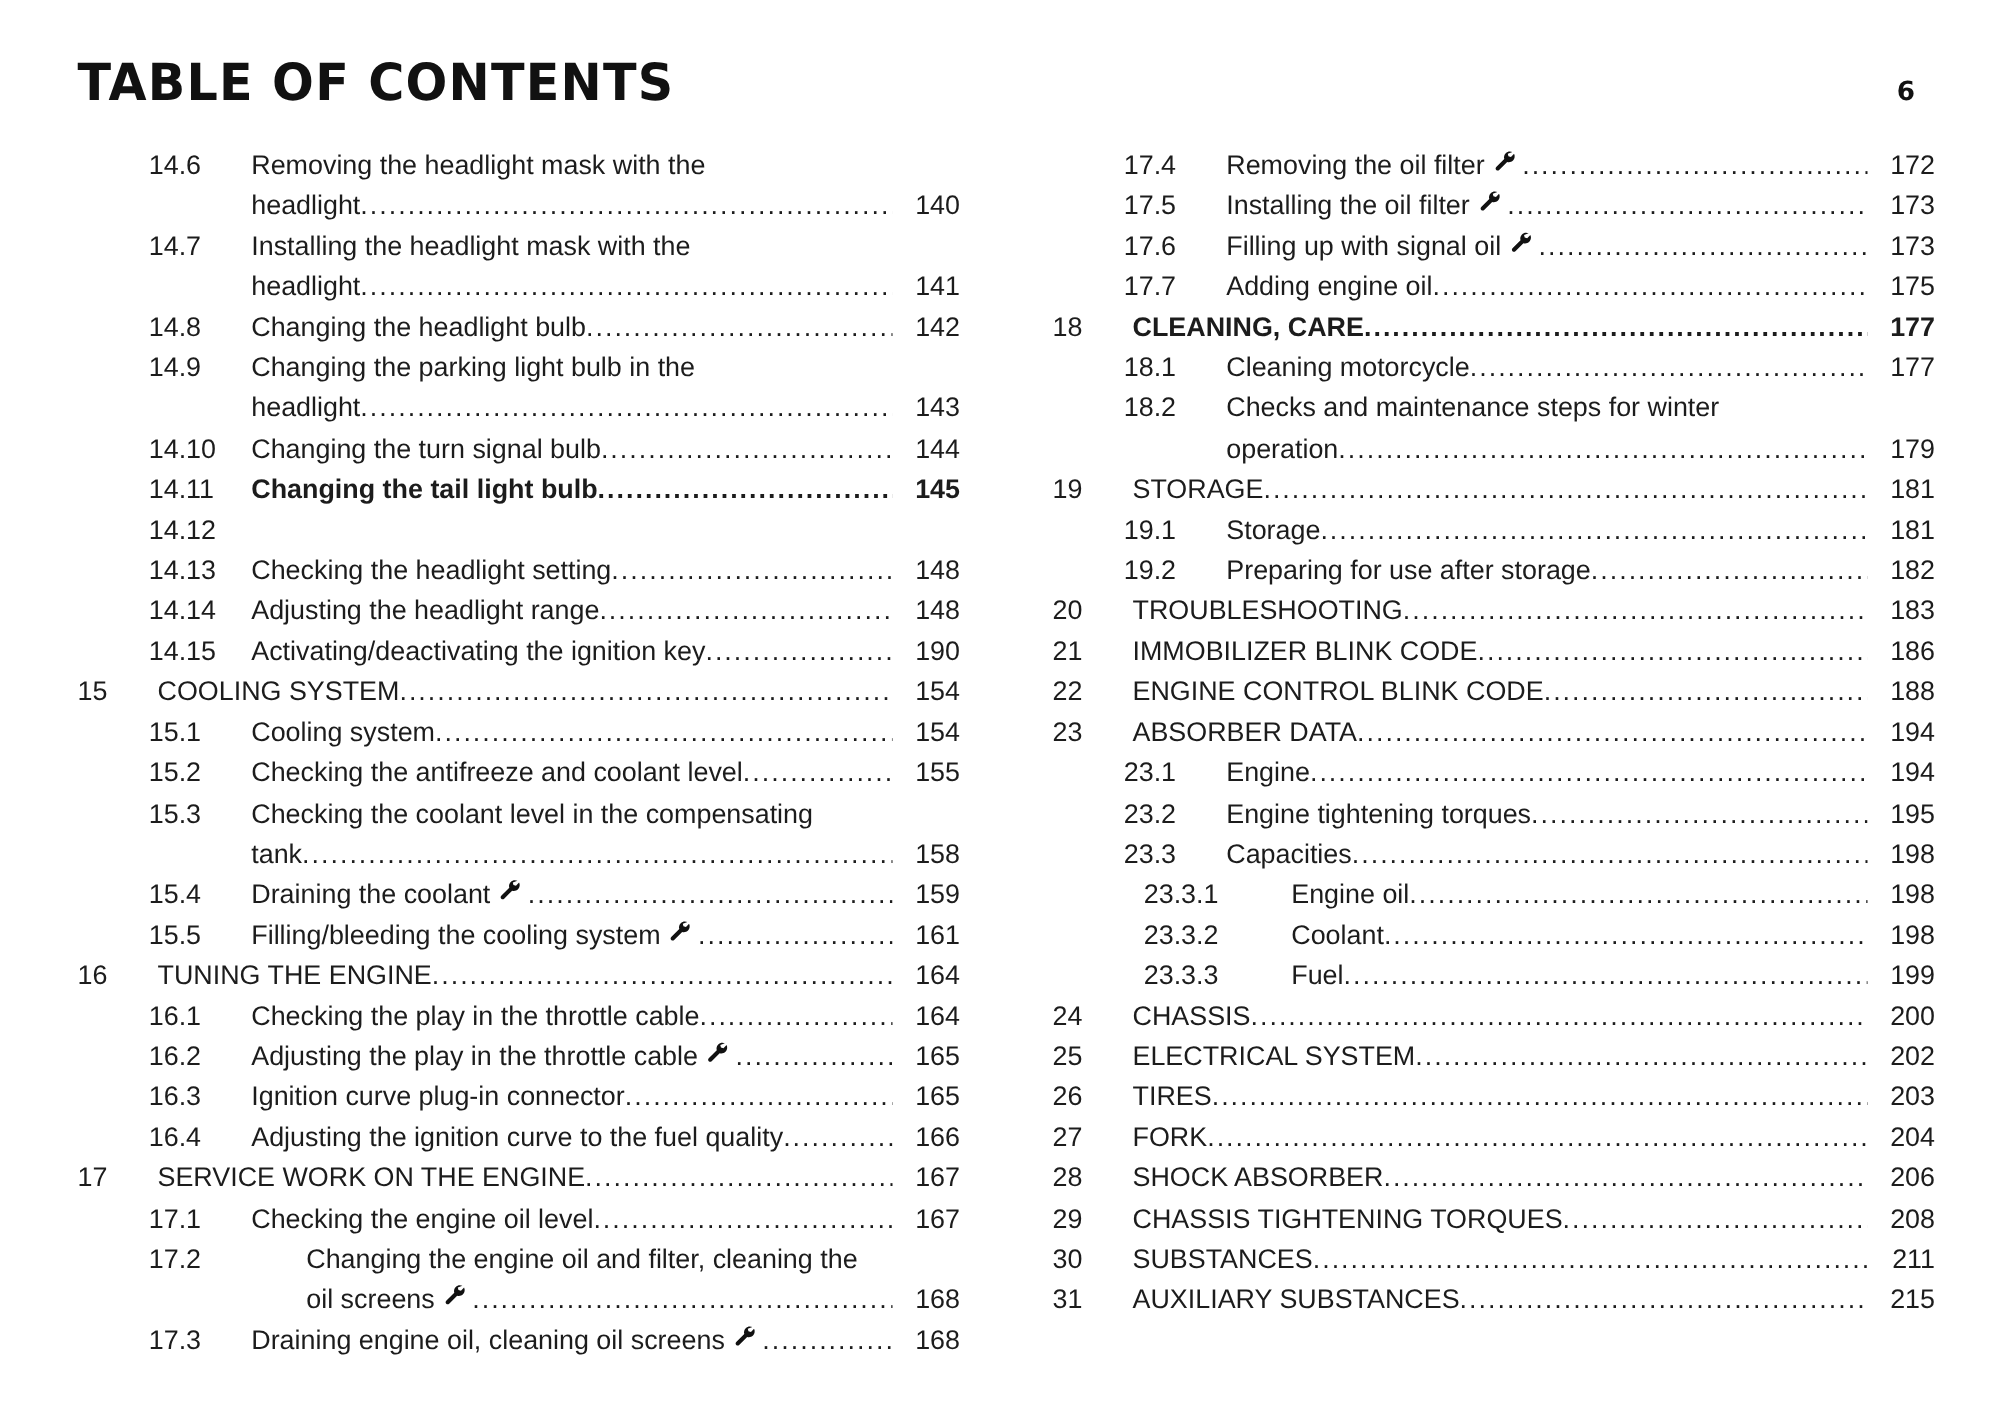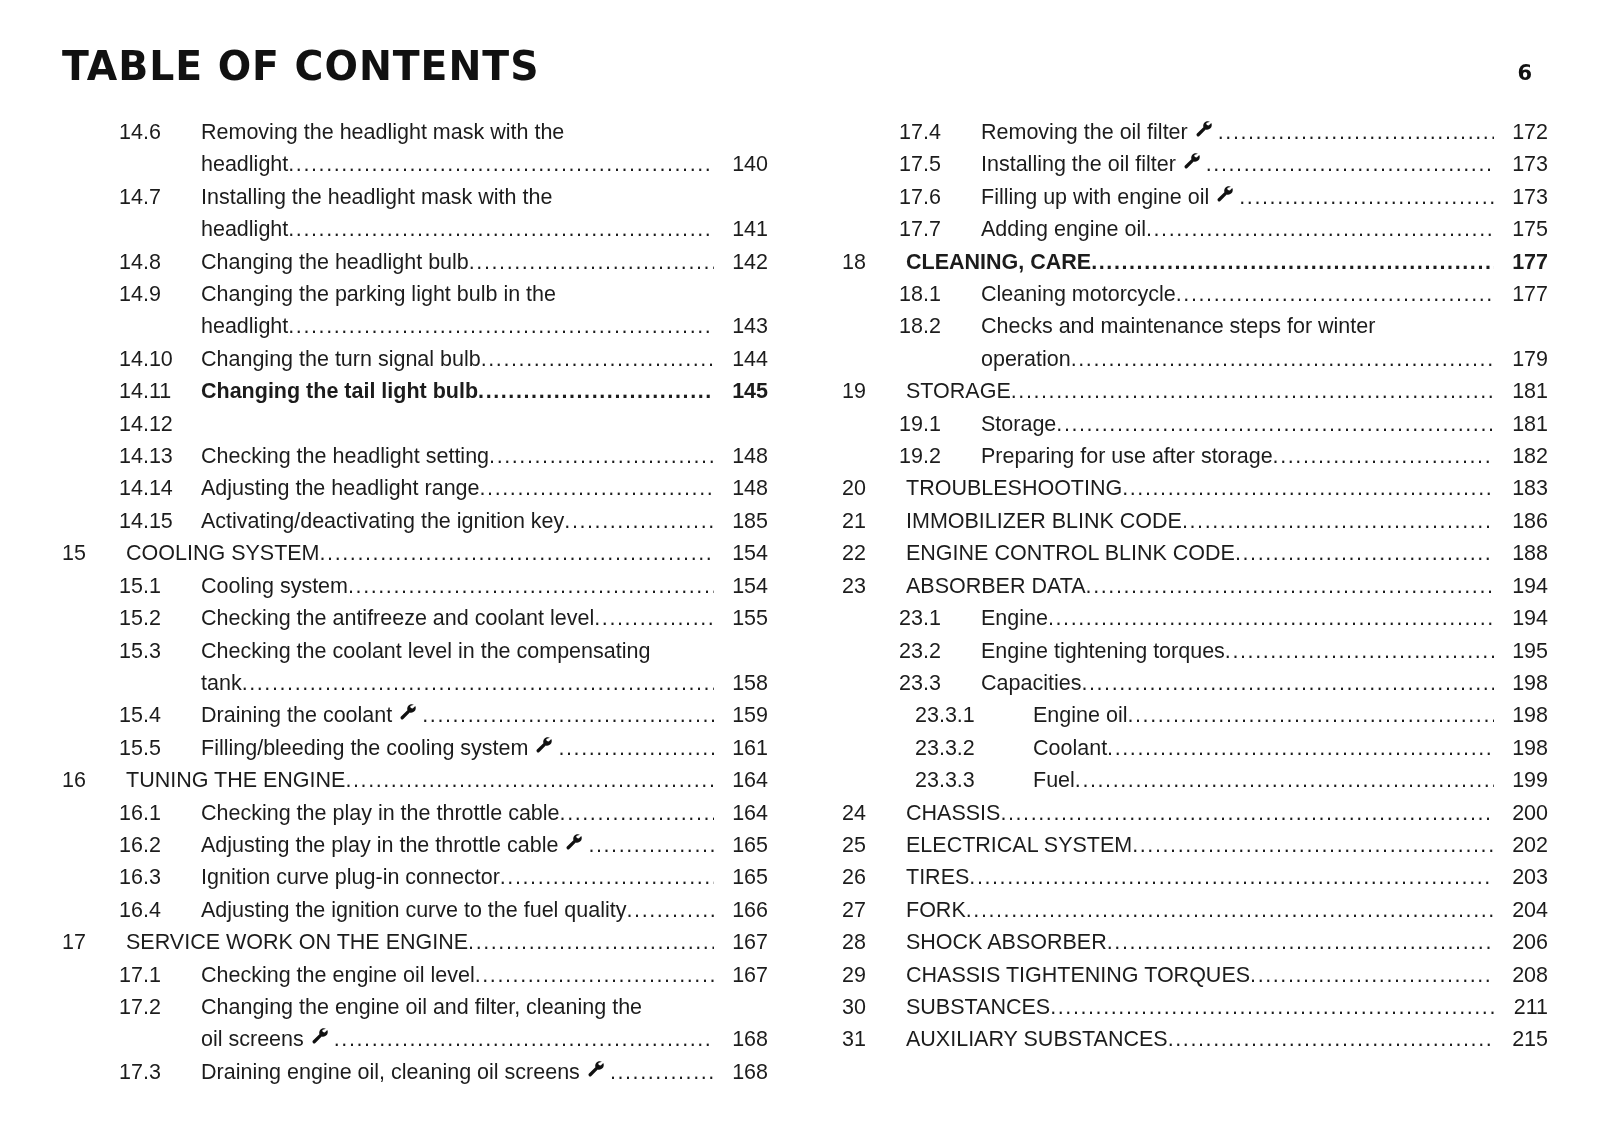--- a/index.html
+++ b/index.html
@@ -233,21 +233,21 @@
             </div>
           </div>
         </div>
         <div class="toc-row lvl2">
           <div class="toc-num">14.15</div>
           <div class="toc-body">
             <div style="flex: 1 1 auto; min-width: 0px;">
               <div class="toc-lastline">
                 <span class="toc-label">Activating/deactivating the ignition key</span>
                 <span class="dots"></span>
-                <span class="pg">185</span>
+                <span class="pg">190</span>
               </div>
             </div>
           </div>
         </div>
         <div class="toc-row lvl1">
           <div class="toc-num">15</div>
           <div class="toc-body">
             <div style="flex: 1 1 auto; min-width: 0px;">
               <div class="toc-lastline">
                 <span class="toc-label">COOLING SYSTEM</span>
@@ -413,21 +413,21 @@
                 <span class="toc-label">Checking the engine oil level</span>
                 <span class="dots"></span>
                 <span class="pg">167</span>
               </div>
             </div>
           </div>
         </div>
         <div class="toc-row lvl2">
           <div class="toc-num">17.2</div>
           <div class="toc-body">
-            <div style="flex: 1 1 auto; min-width: 0px;">
+            <div style="flex: 1 1 auto; min-width: 0px; margin-left: 44px;">
               <div class="first-line">Changing the engine oil and filter, cleaning the</div>
               <div class="toc-lastline">
                 <span class="toc-label">oil screens</span>
                 <span class="wrench">
                   <svg viewBox="0 0 24 24" width="22" height="20" aria-hidden="true">
                     <path fill="#111111" d="M19.1 3.2c-2.1-1.1-4.7-0.7-6.4 1.0c-1.5 1.5-2 3.7-1.4 5.6L3.6 17.5c-0.8 0.8-0.8 2 0 2.8c0.8 0.8 2 0.8 2.8 0l7.7-7.7c1.9 0.6 4.1 0.1 5.6-1.4c1.7-1.7 2.1-4.3 1.0-6.4l-3.0 3.0l-2.4-0.6l-0.6-2.4L19.1 3.2z"></path>
                   </svg>
                 </span>
                 <span class="dots"></span>
                 <span class="pg">168</span>
@@ -486,21 +486,21 @@
                 <span class="pg">173</span>
               </div>
             </div>
           </div>
         </div>
         <div class="toc-row lvl2">
           <div class="toc-num">17.6</div>
           <div class="toc-body">
             <div style="flex: 1 1 auto; min-width: 0px;">
               <div class="toc-lastline">
-                <span class="toc-label">Filling up with engine oil</span>
+                <span class="toc-label">Filling up with signal oil</span>
                 <span class="wrench">
                   <svg viewBox="0 0 24 24" width="22" height="20" aria-hidden="true">
                     <path fill="#111111" d="M19.1 3.2c-2.1-1.1-4.7-0.7-6.4 1.0c-1.5 1.5-2 3.7-1.4 5.6L3.6 17.5c-0.8 0.8-0.8 2 0 2.8c0.8 0.8 2 0.8 2.8 0l7.7-7.7c1.9 0.6 4.1 0.1 5.6-1.4c1.7-1.7 2.1-4.3 1.0-6.4l-3.0 3.0l-2.4-0.6l-0.6-2.4L19.1 3.2z"></path>
                   </svg>
                 </span>
                 <span class="dots"></span>
                 <span class="pg">173</span>
               </div>
             </div>
           </div>

